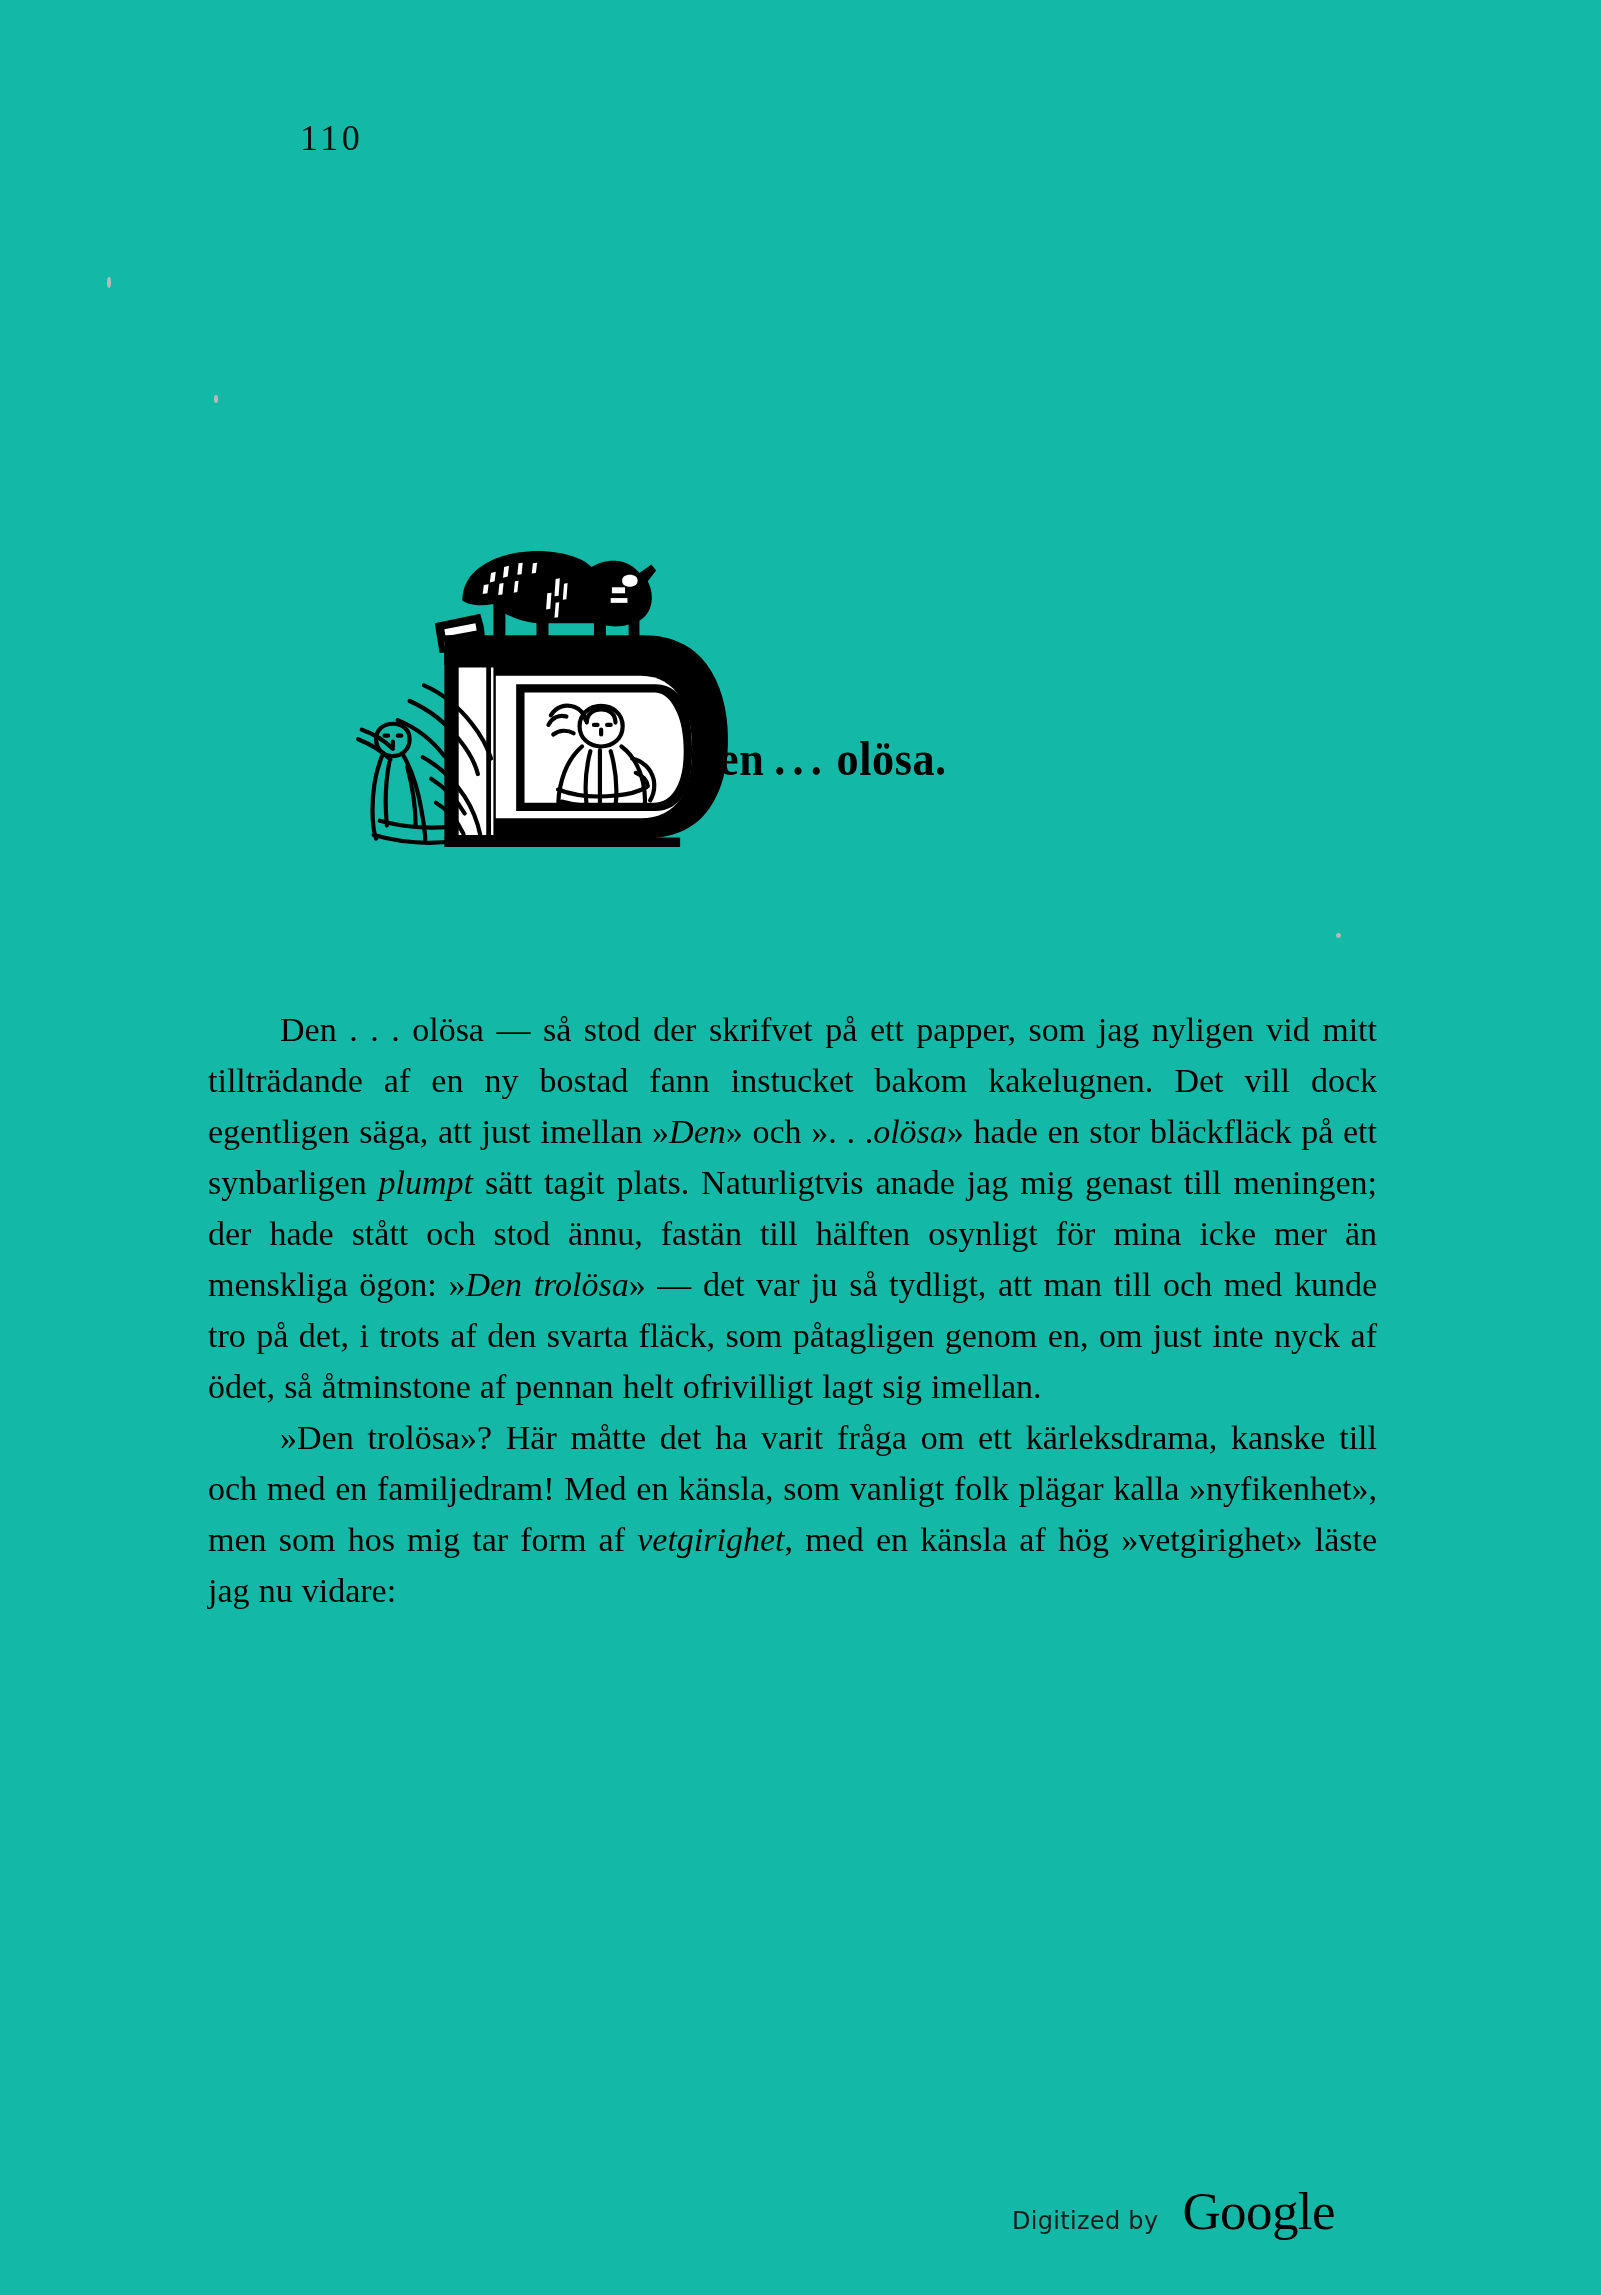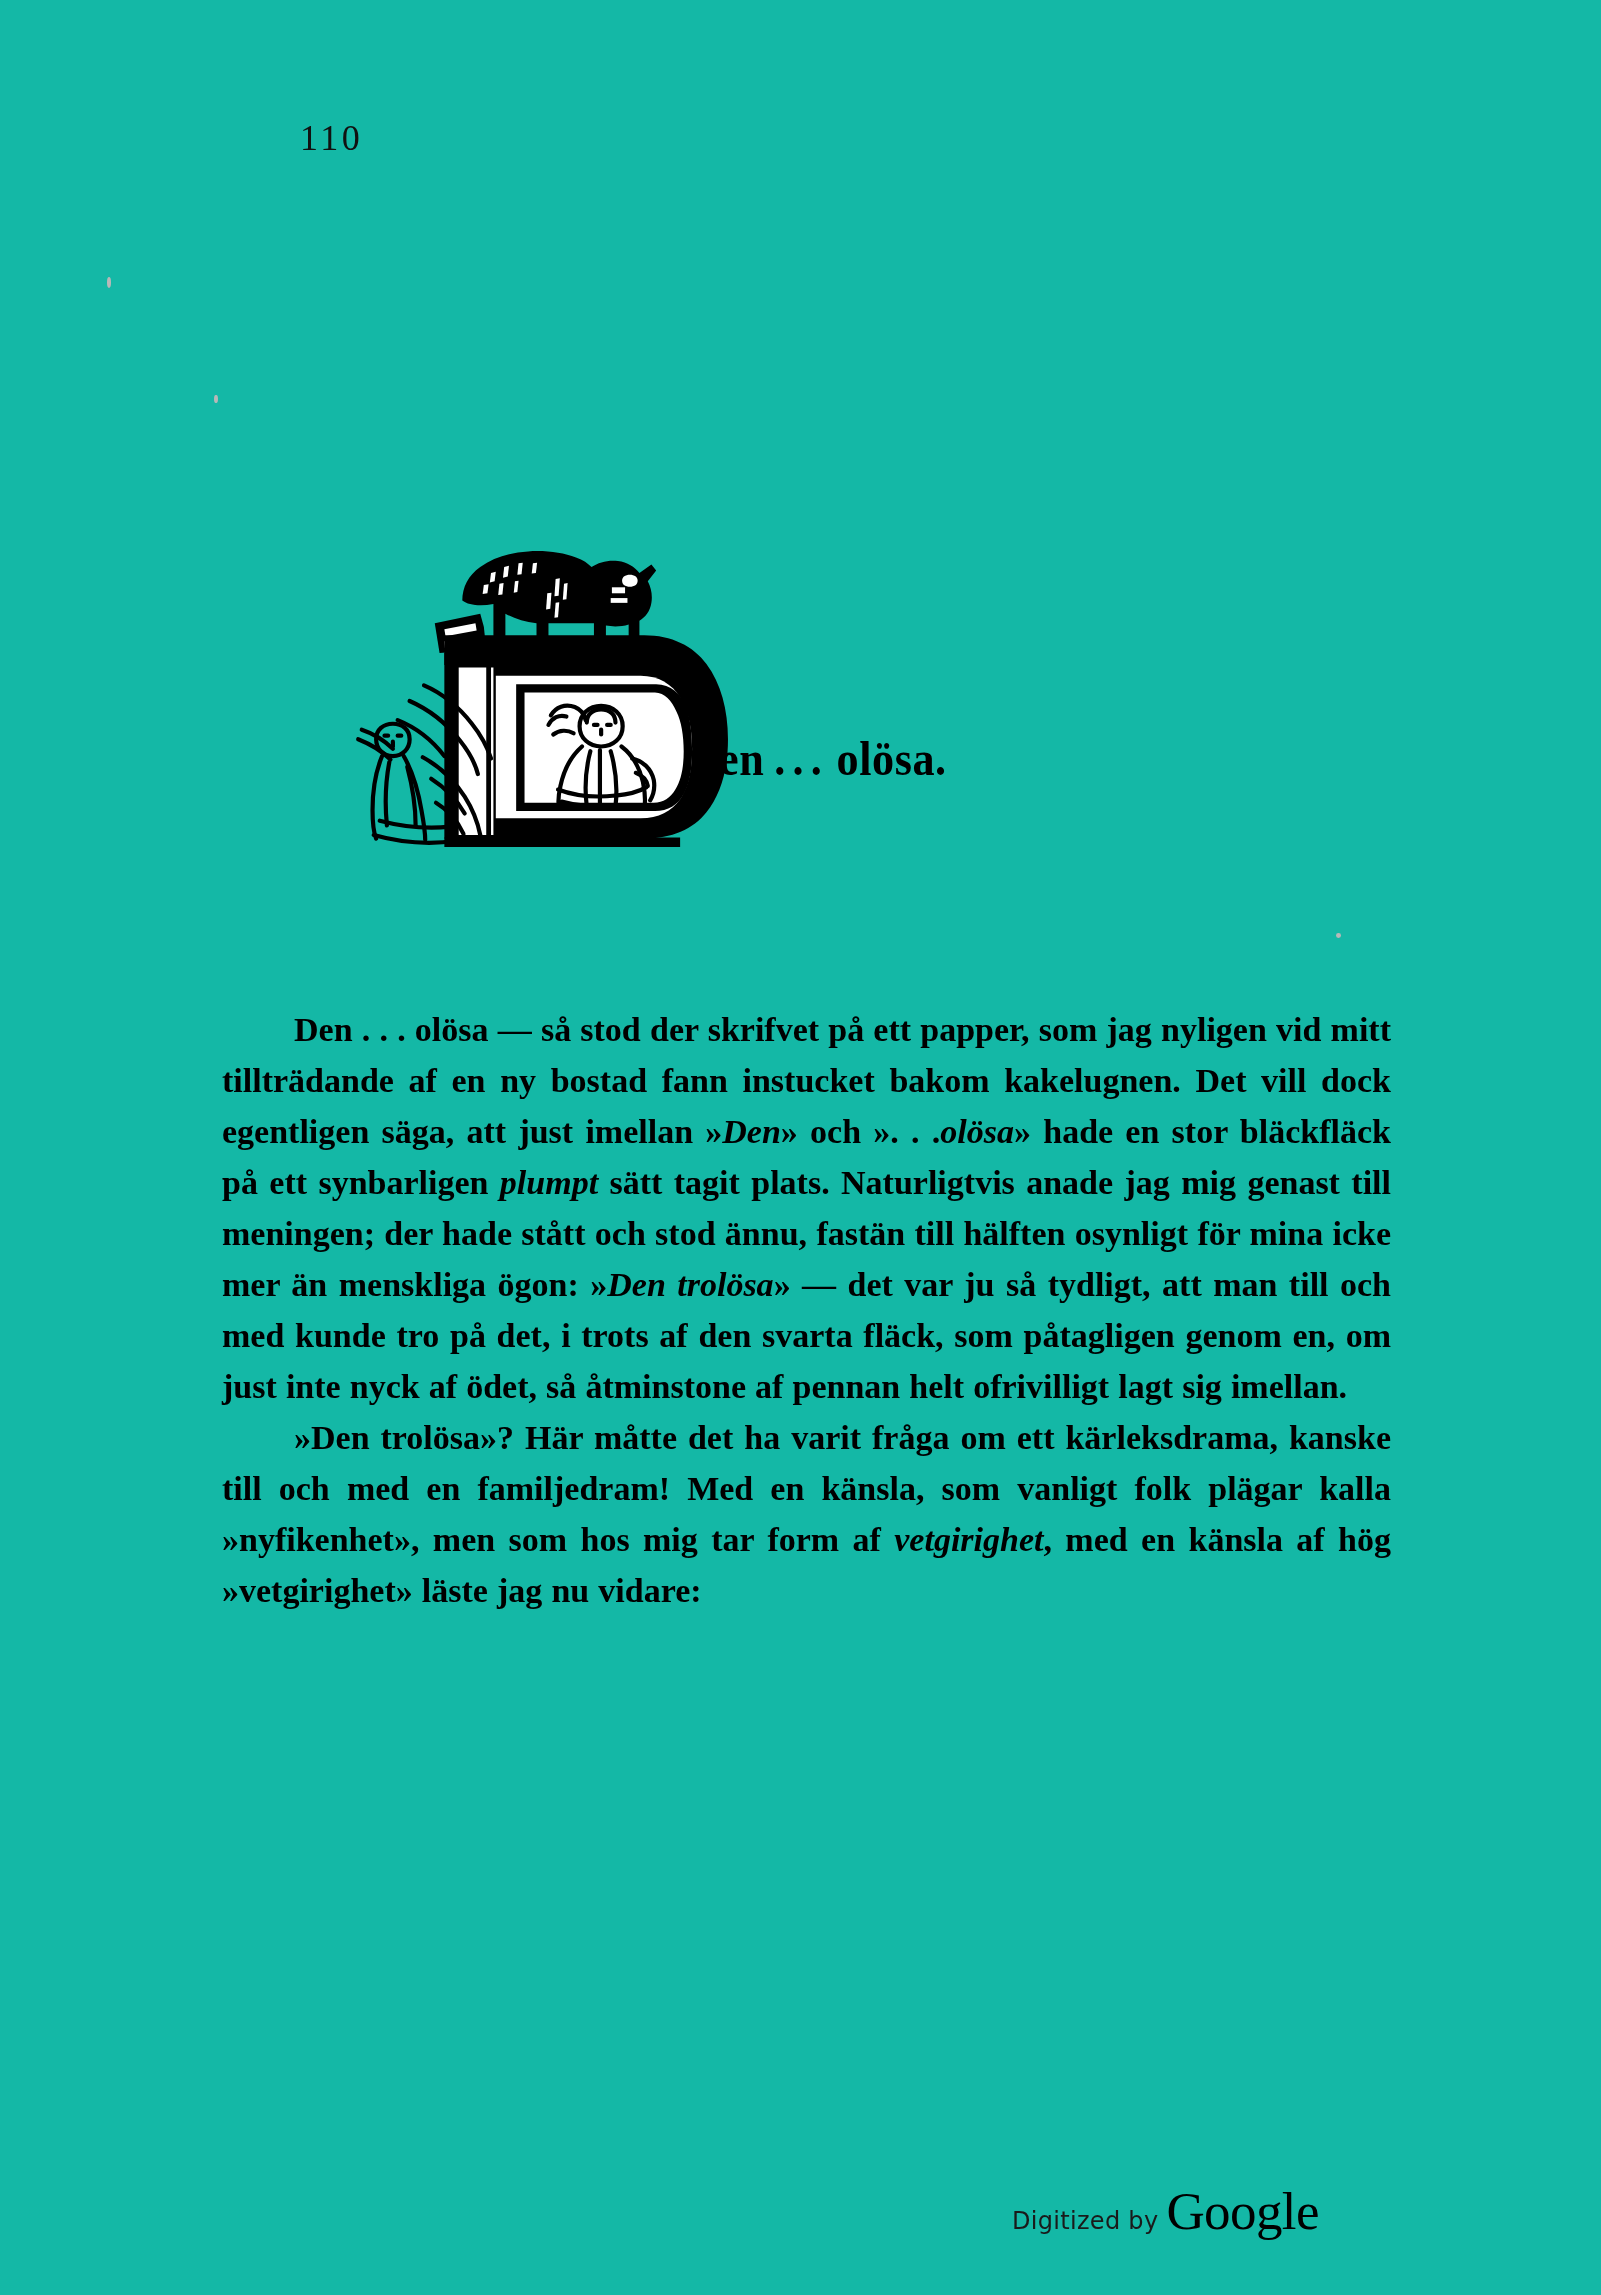--- a/index.html
+++ b/index.html
@@ -97,24 +97,23 @@
   }
   .subtitle .byline {
     font-style: italic;
     letter-spacing: 0;
   }
   .subtitle .spaced { letter-spacing: 1.5px; }
 
   
   .body-col {
     position: absolute;
-    left: 222px;
+    left: 208px;
     top: 1004px;
     width: 1169px;
-    font-weight: bold;
   }
 
   .para {
     font-size: 34px;
     line-height: 51px;
     text-align: justify;
     text-align-last: left;
     text-indent: 72px;
     margin: 0;
     hyphens: manual;
@@ -127,21 +126,21 @@
     font-style: italic;
   }
 
   
   .footer {
     position: absolute;
     left: 1012px;
     top: 2185px;
     display: flex;
     align-items: baseline;
-    gap: 8px;
+    gap: 24px;
   }
   .footer .dig {
     font-family: "DejaVu Sans", "Liberation Sans", sans-serif;
     font-size: 24px;
     color: #1a1a1a;
     letter-spacing: 0.3px;
   }
   .footer .goog {
     font-family: Liberation Serif, serif;
     font-size: 53px;

